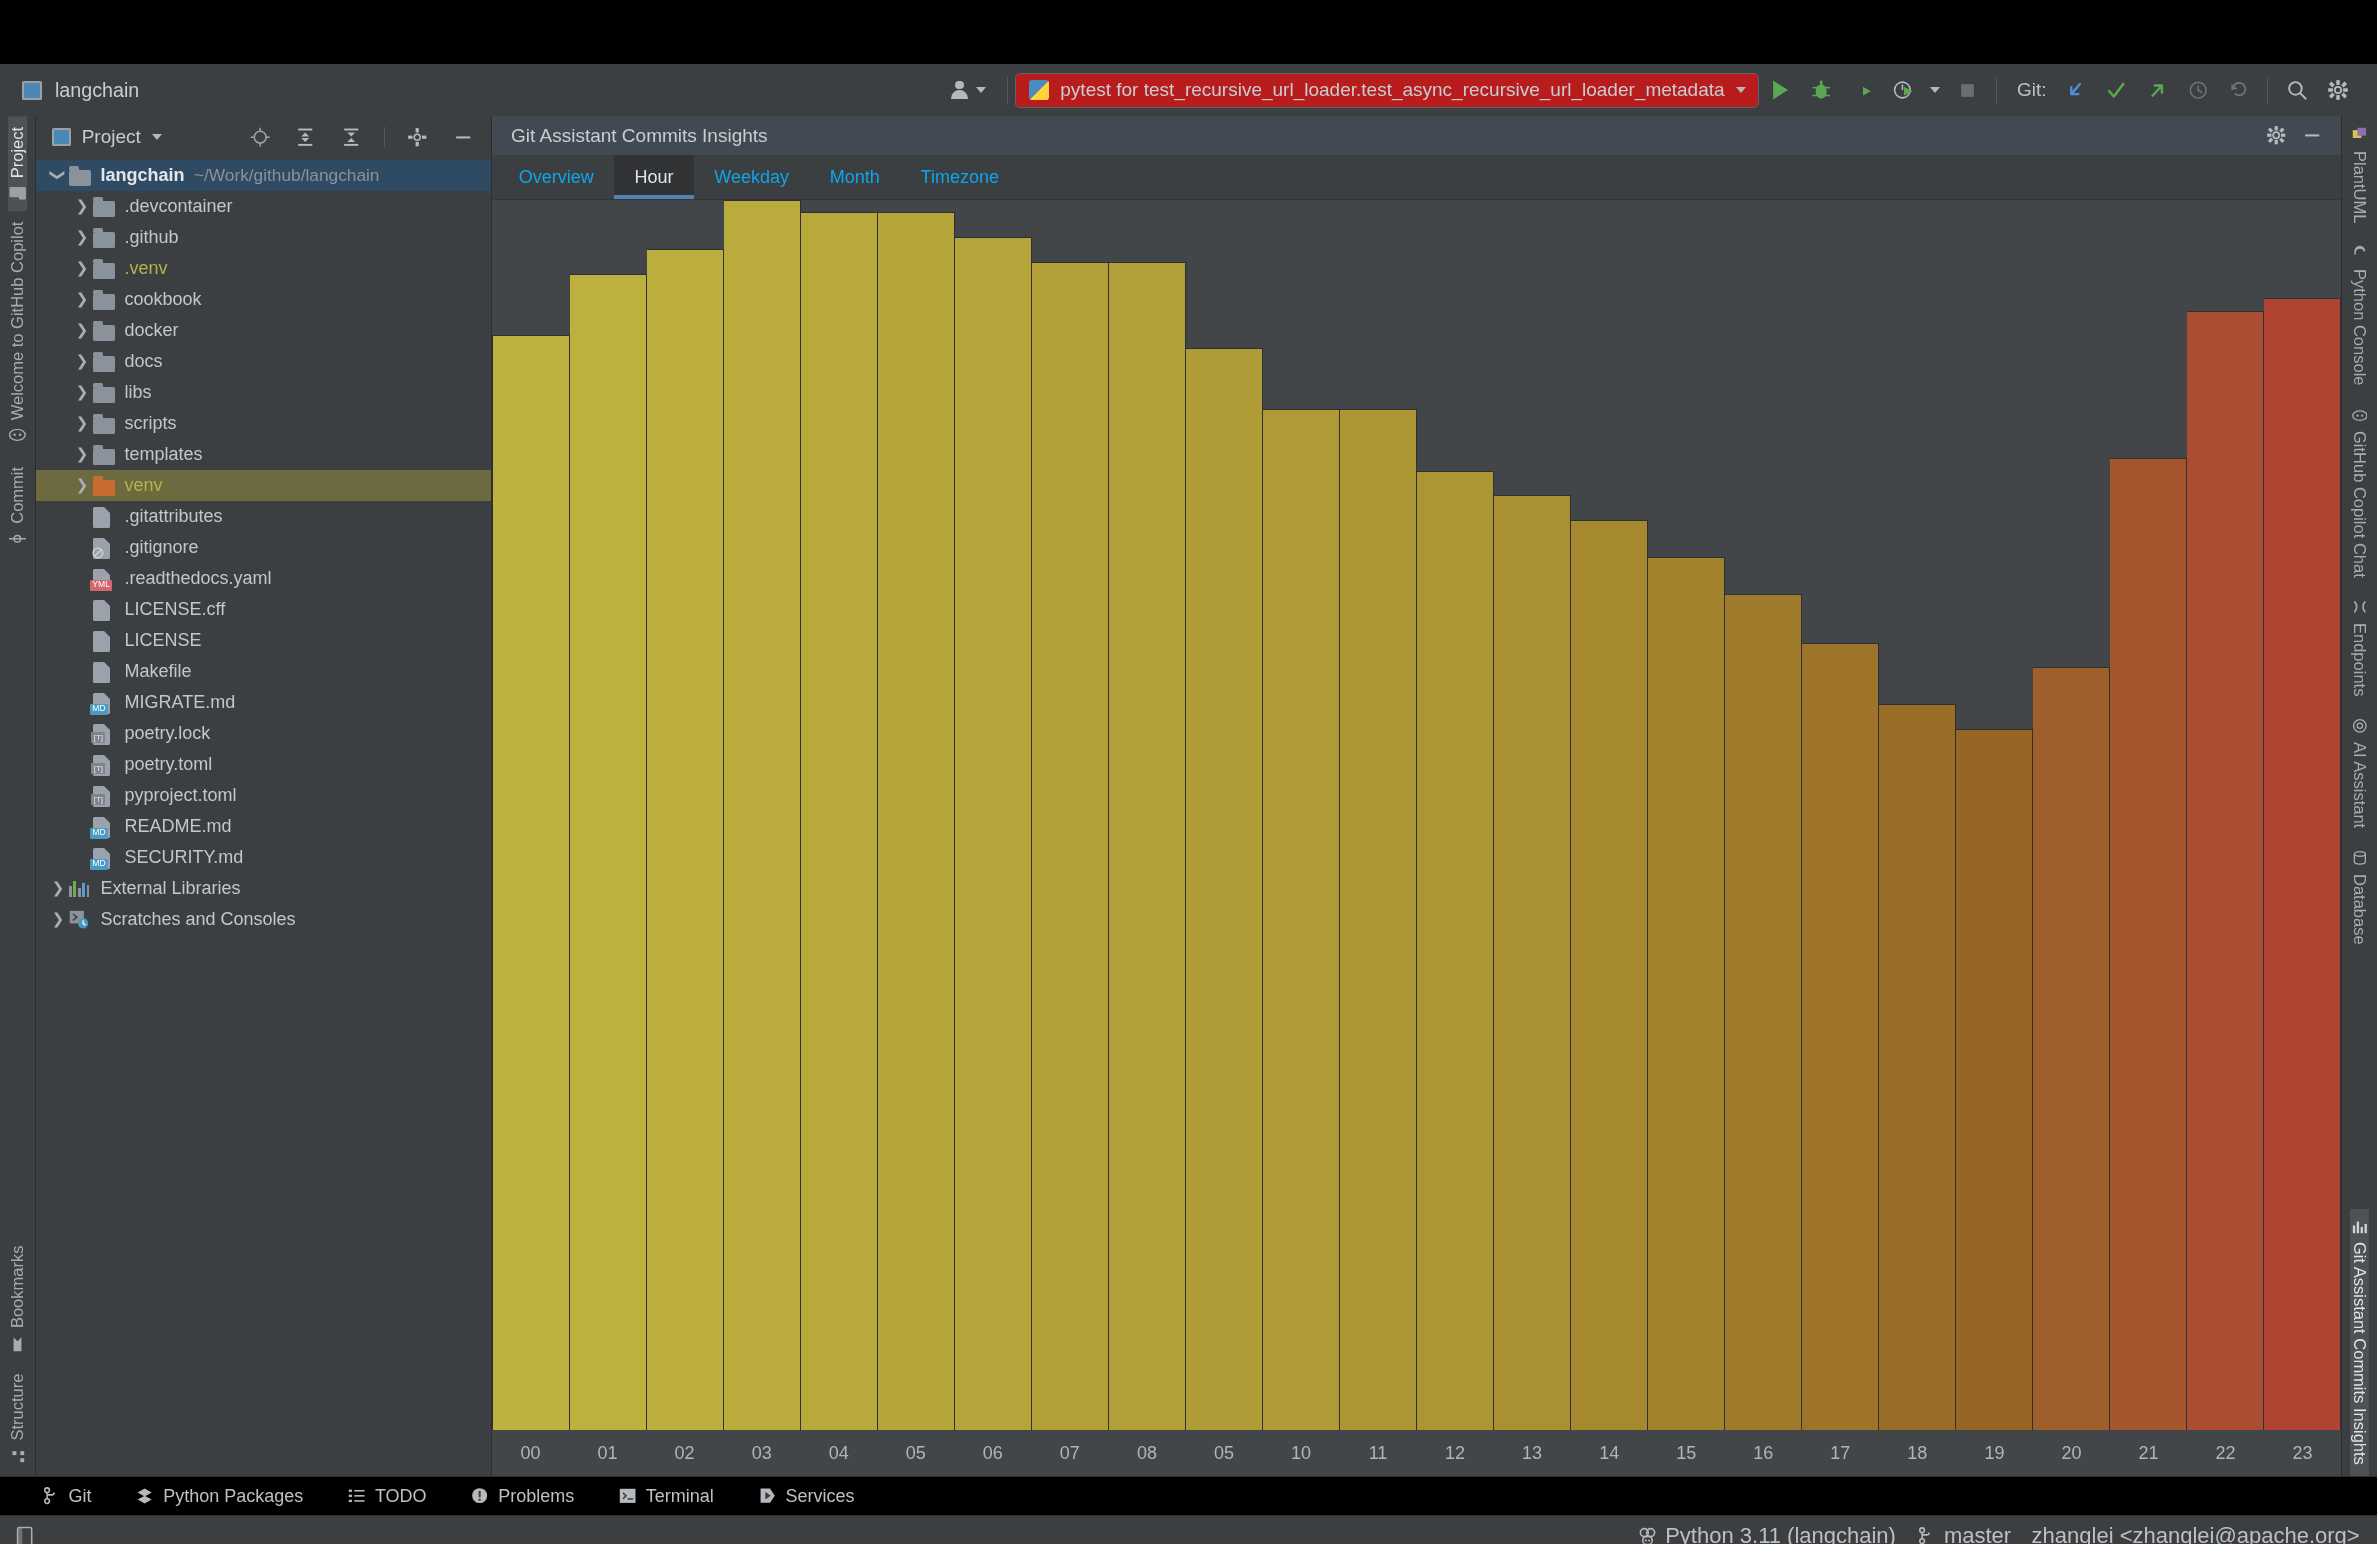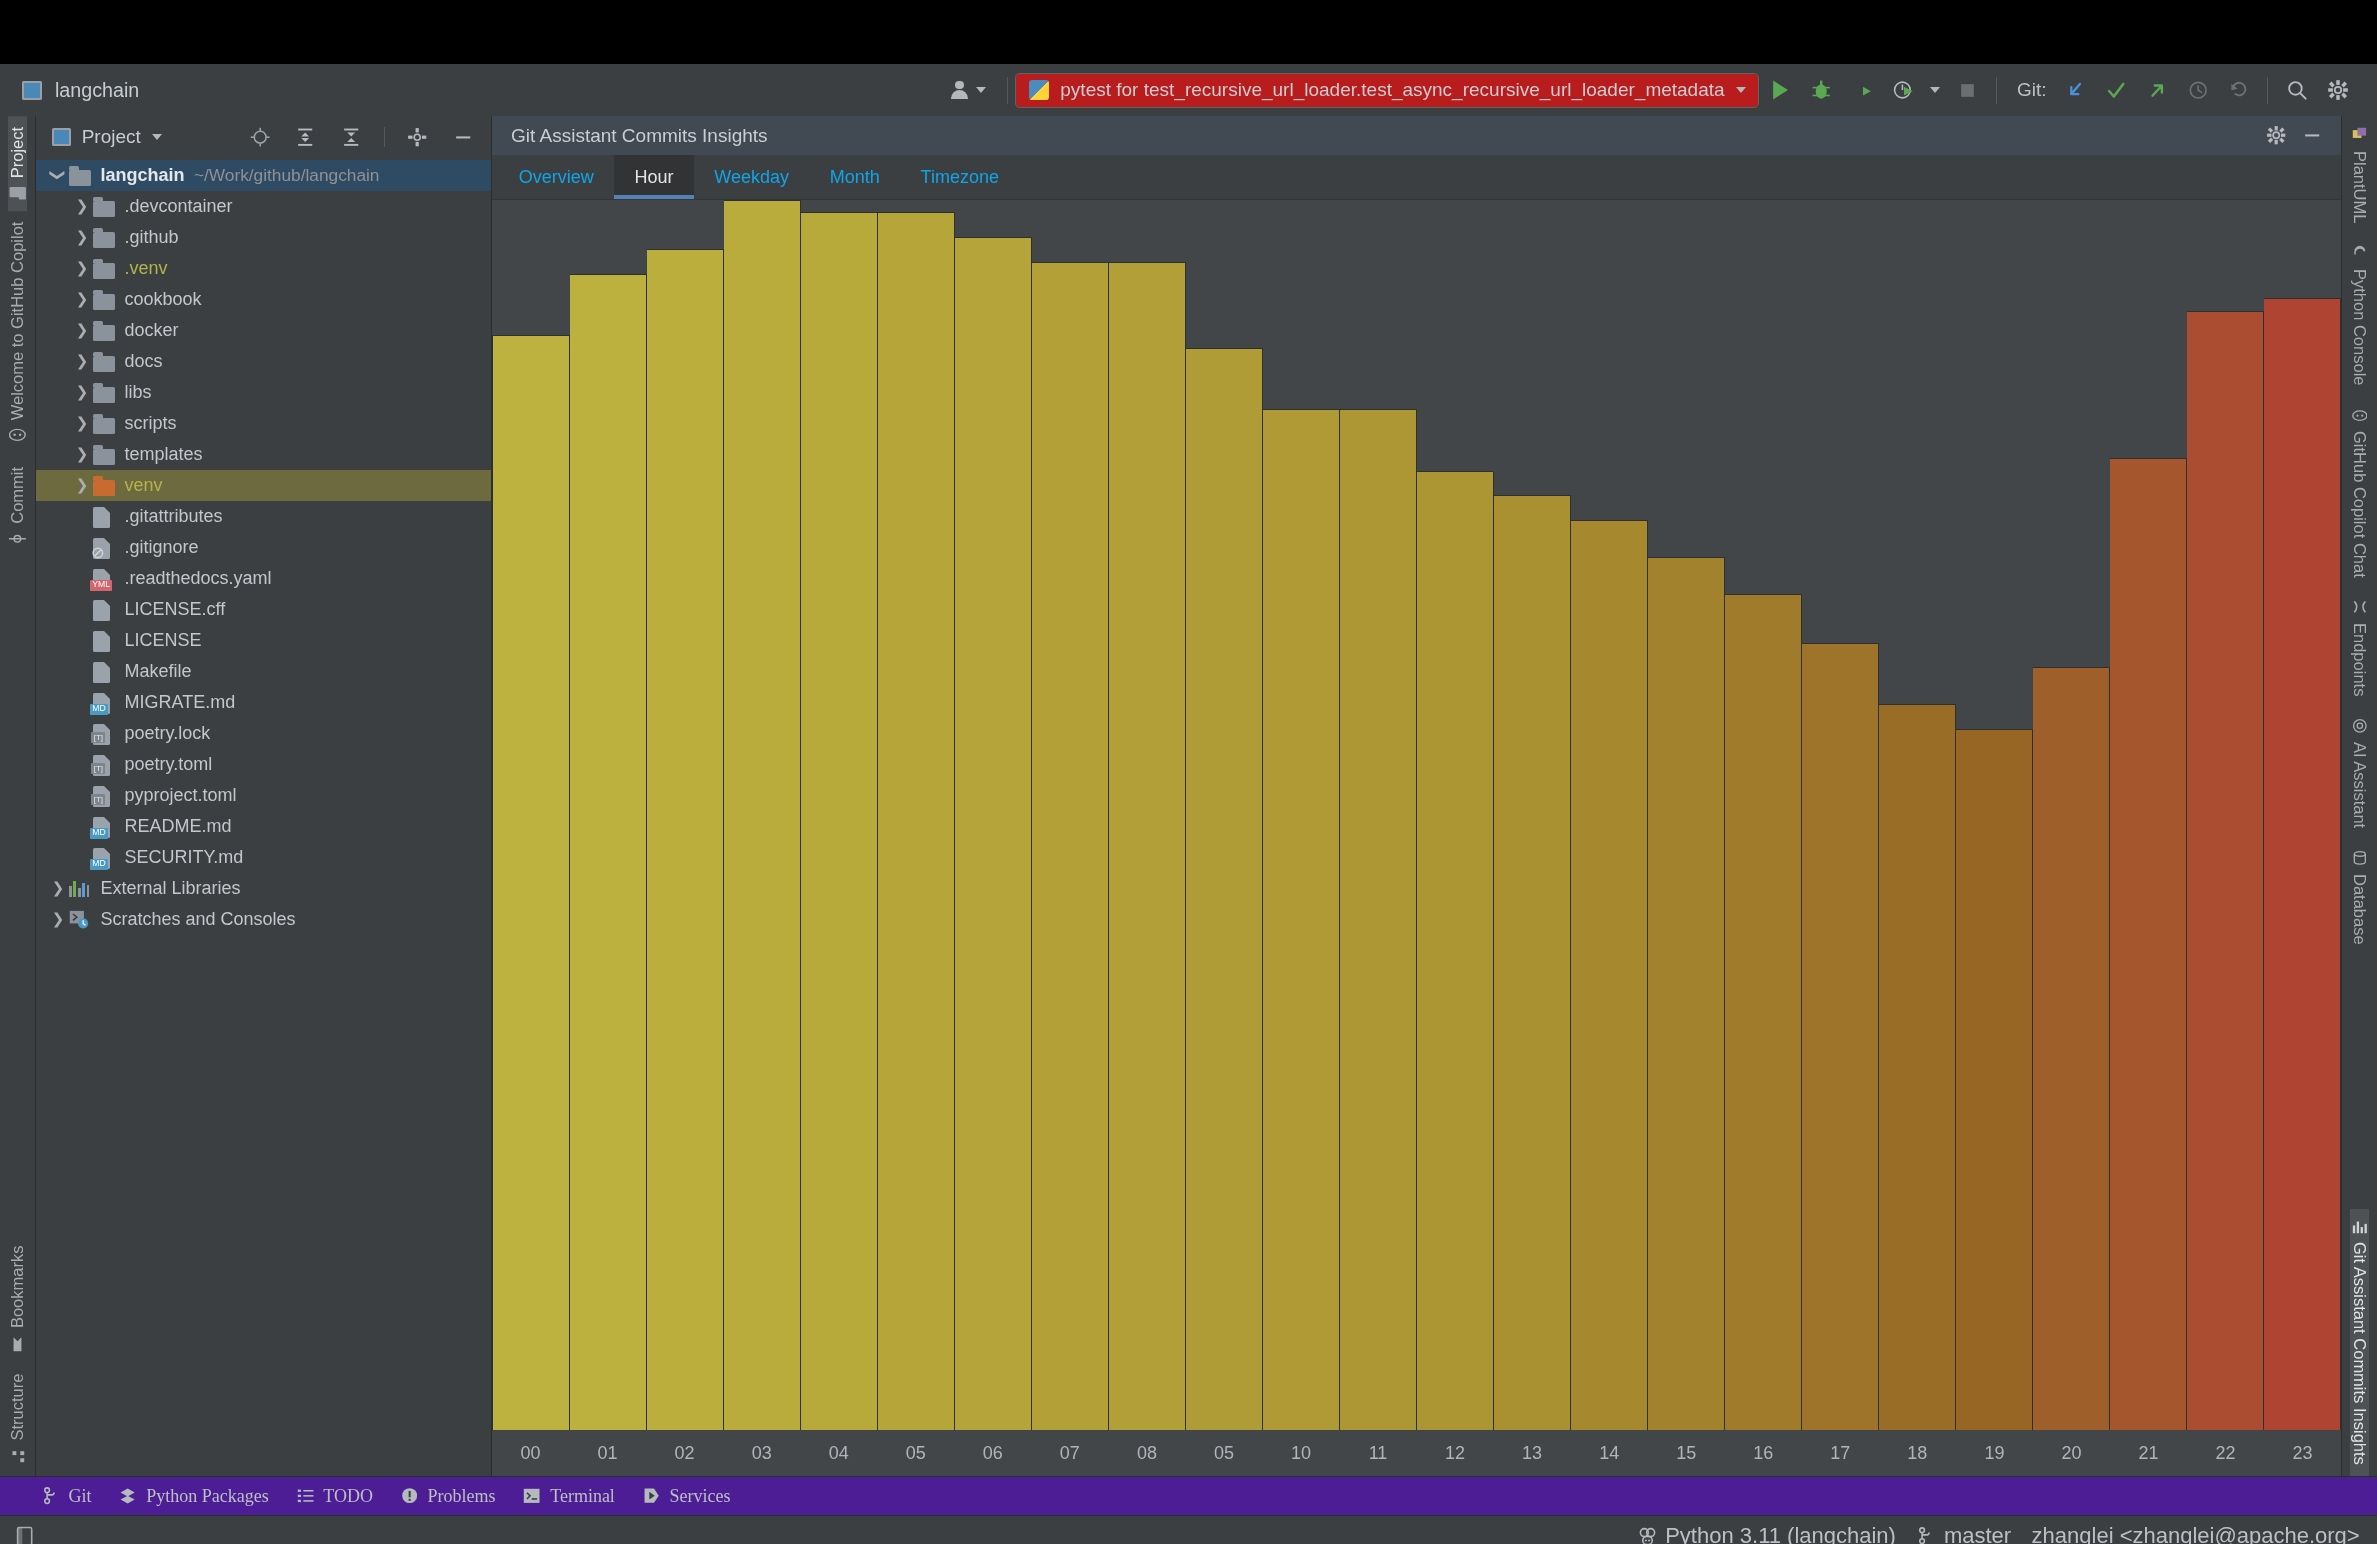--- a/index.html
+++ b/index.html
@@ -168,22 +168,22 @@
   .plot {
     flex:1; display:flex; align-items:flex-end; min-height:0;
   }
   .bar { flex:1; border-right:0.8px solid #2e3134; border-top:0.8px solid #2e3134; }
   .bar:first-child { border-left:0.8px solid #2e3134; }
   .xaxis { height: 46px; display:flex; background:#434649; }
   .xtick { flex:1; display:flex; align-items:center; justify-content:center; color:#b0b5b9; font-size:18px; }
 
   
   .toolwin-bar {
-    height: 39px; background:#4c1d95; display:flex; align-items:center; gap: 27px;
-    padding-left: 41px; border-top:0.8px solid #2b2d2e; flex:none;font-family:Liberation Serif, serif;
+    height: 39px; background:#000000; display:flex; align-items:center; gap: 44px;
+    padding-left: 41px; border-top:0.8px solid #2b2d2e; flex:none;
   }
   .twb-item { display:flex; align-items:center; gap:8.6px; color:#bcc0c4; font-size:18px; }
   .twb-ico { width:19px;height:19px; display:flex;align-items:center;justify-content:center; color:#b6babe; font-size:15.7px; }
 
   .statusbar {
     height: 41px; background:#3c3f41; display:flex; align-items:center;
     border-top:0.8px solid #2b2d2e; flex:none; padding: 0 17.3px 0 15.7px;
   }
   .sb-left { display:flex; align-items:center; gap:11px; }
   .sb-spacer { flex:1; }

